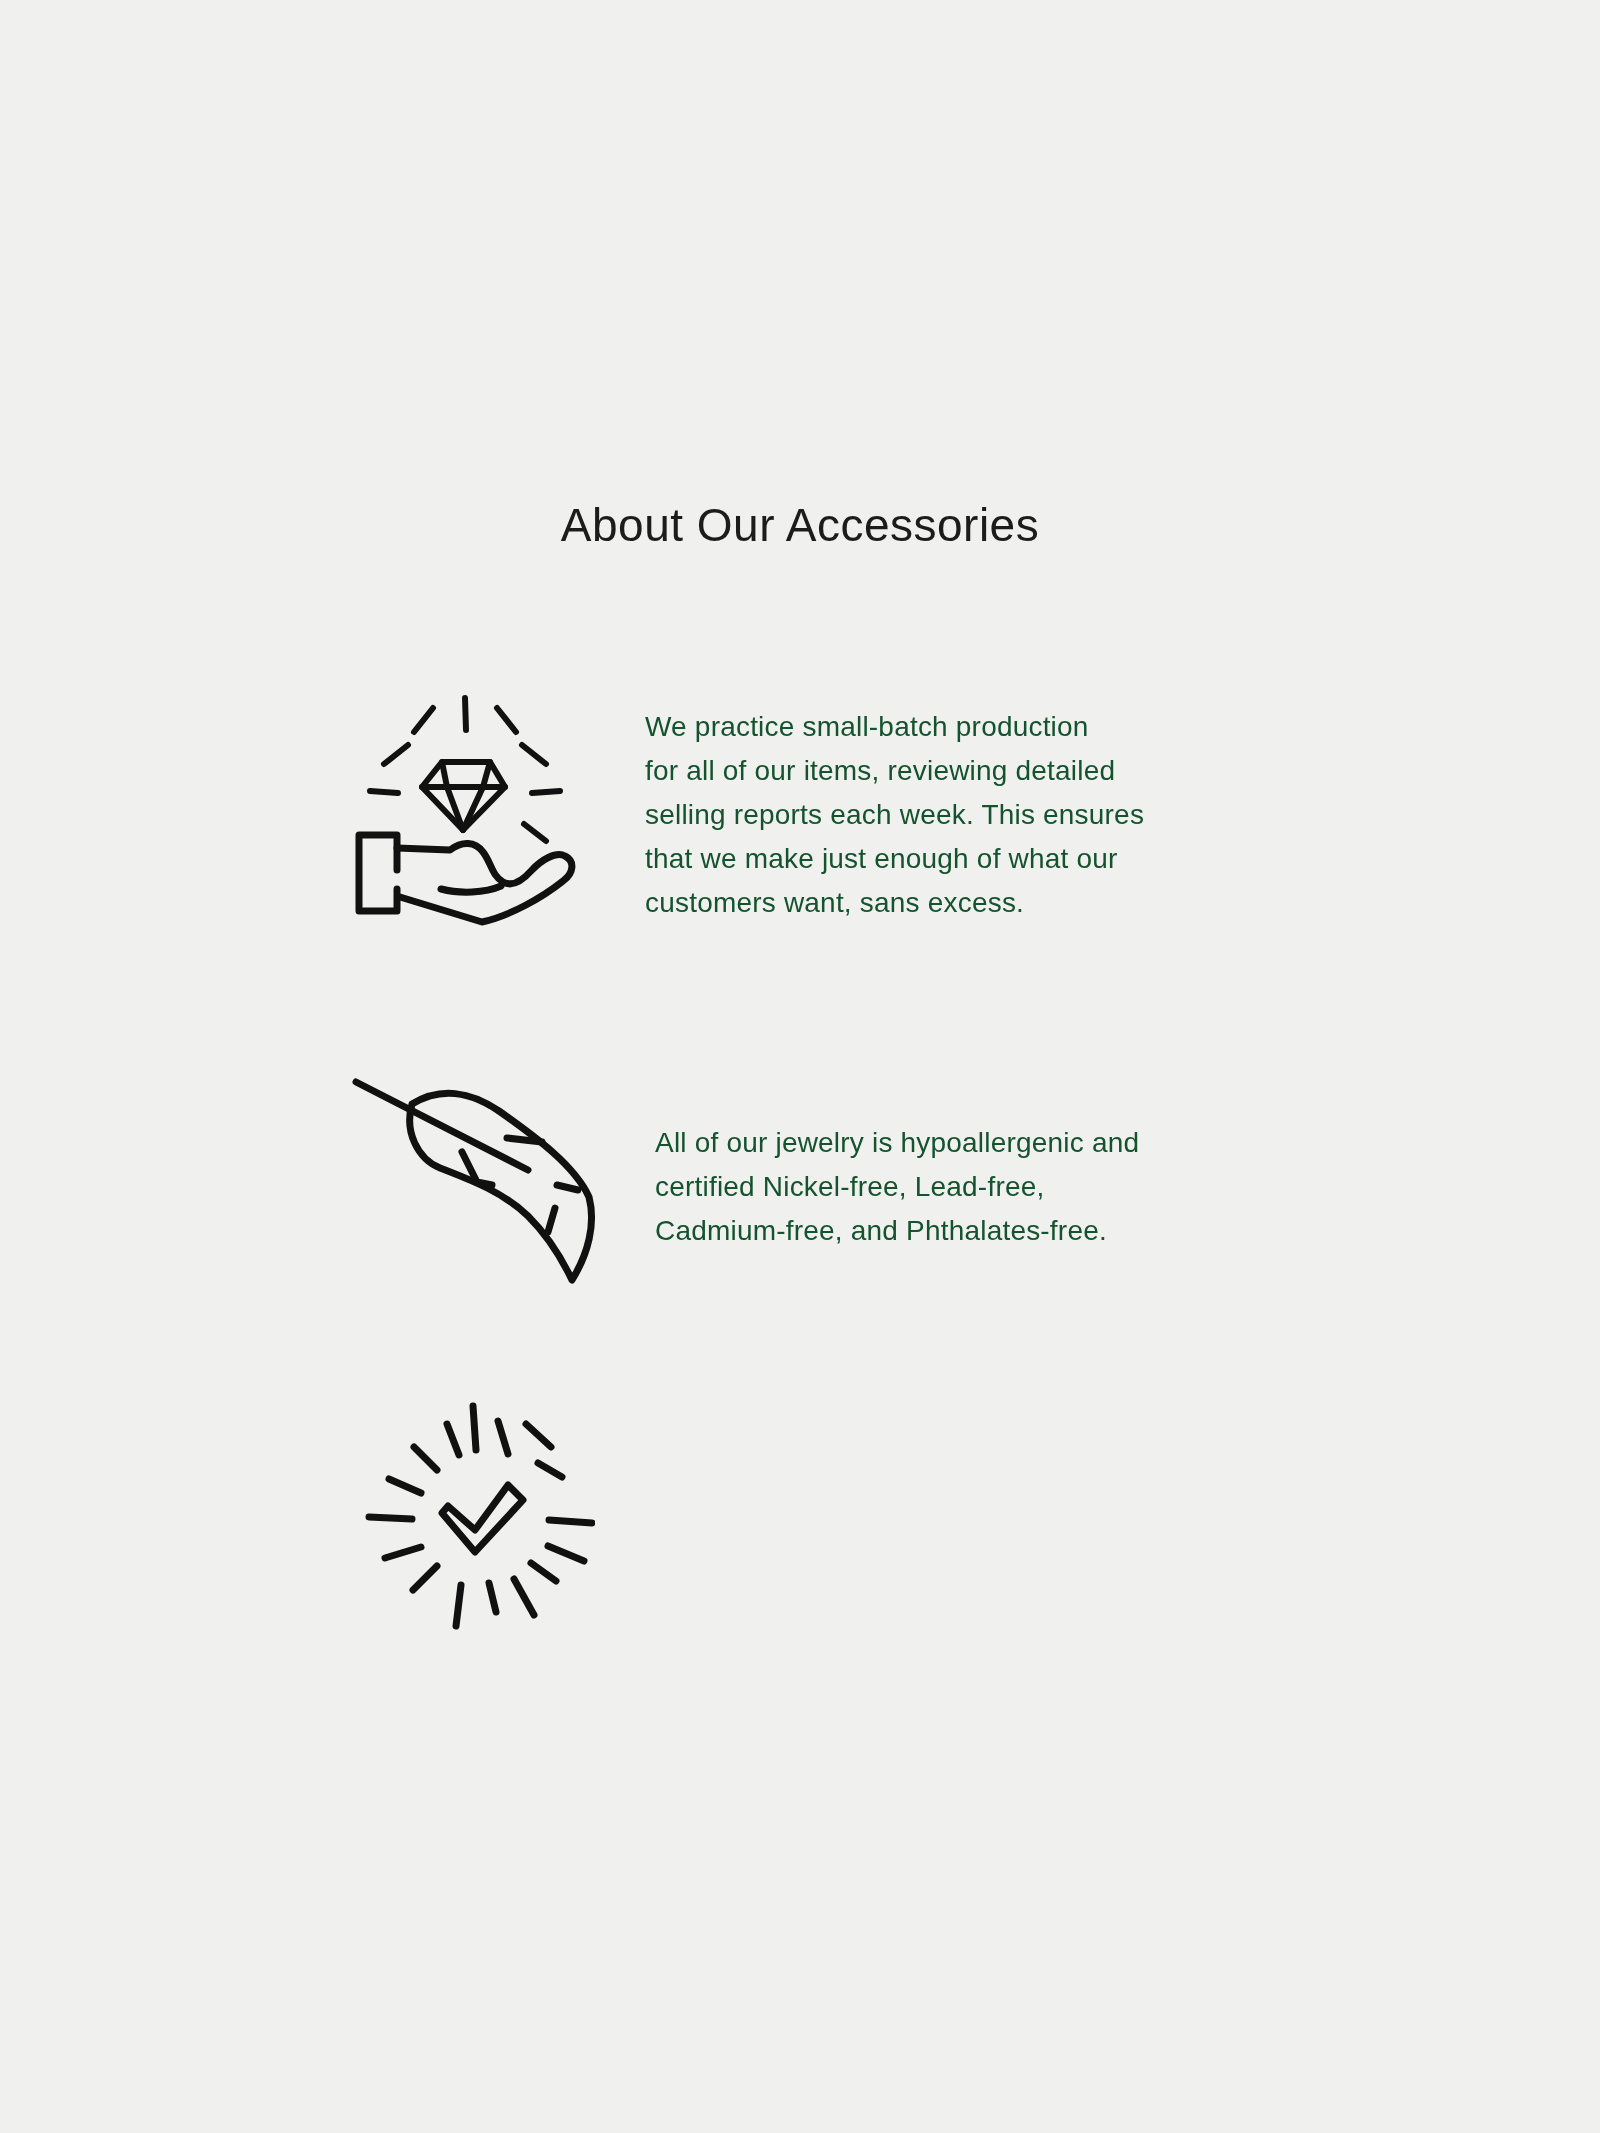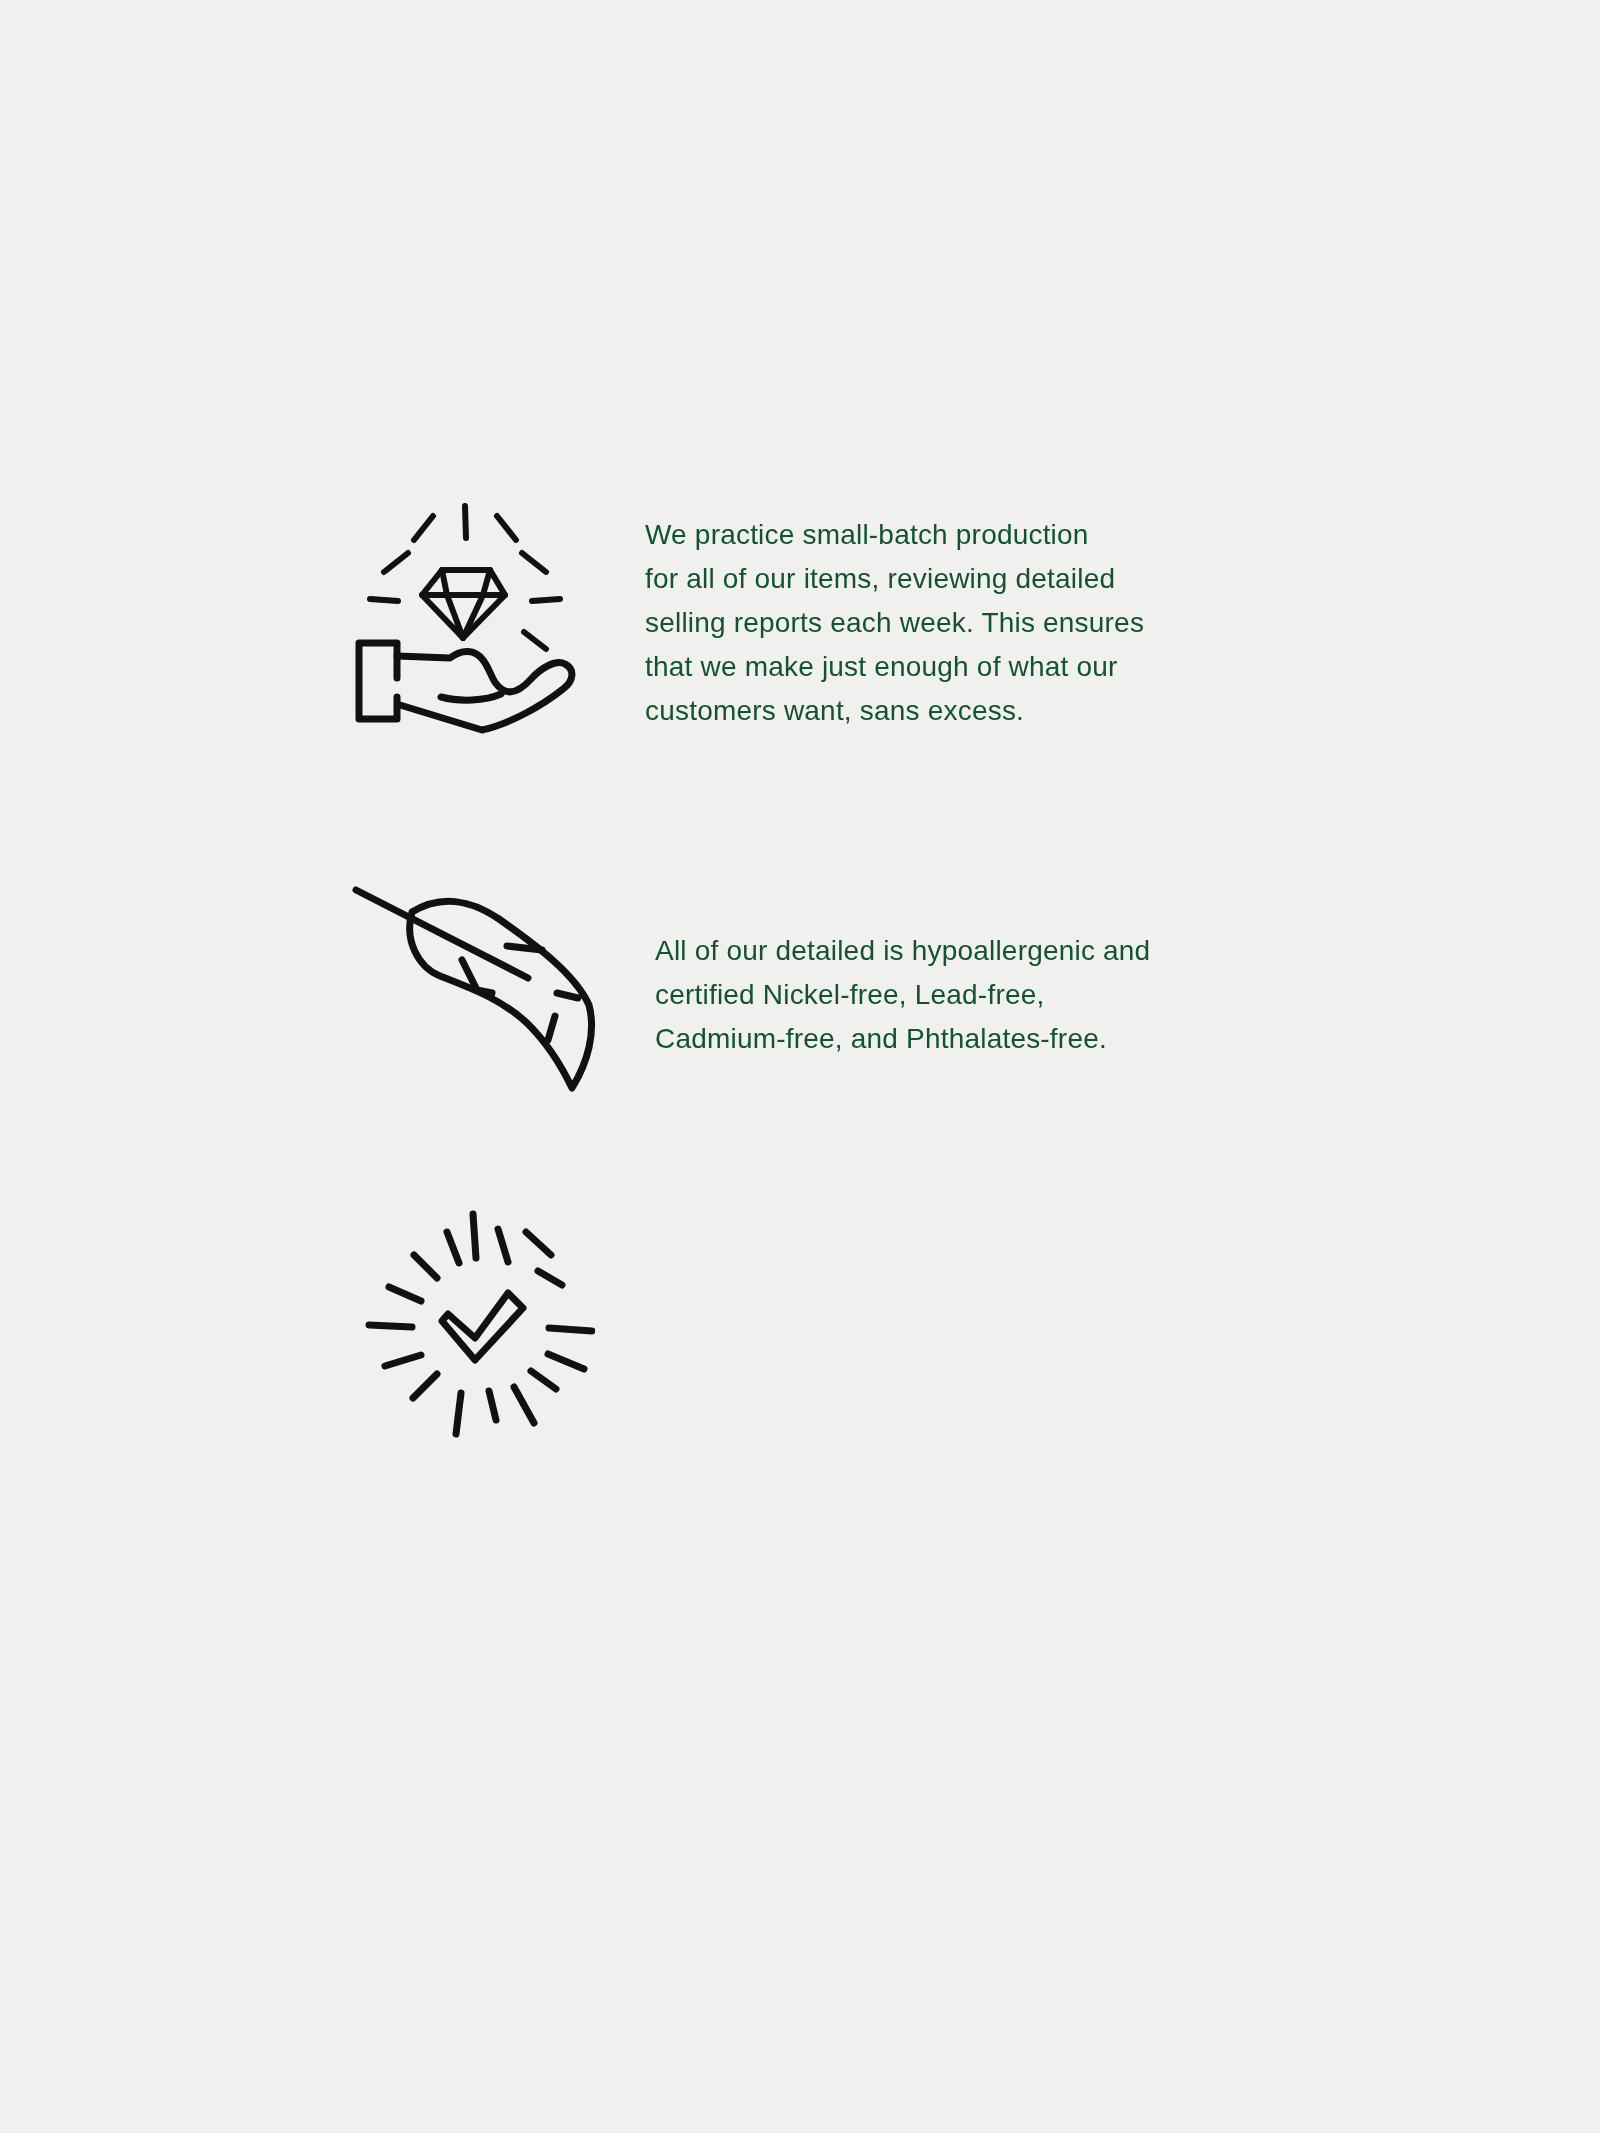--- a/index.html
+++ b/index.html
@@ -59,20 +59,21 @@
     stroke-linecap: round;
     stroke-linejoin: round;
   }
   .icon-stroke.thick { stroke-width: 7; }
 </style>
 </head>
 <body>
 
 <main class="wrap">
 
+  <h1 class="section-title">About Our Accessories</h1>
 
   <div class="feature f1">
     <div class="icon-box">
       <svg width="250" height="250" viewBox="0 0 250 250" aria-hidden="true">
 
         <g class="icon-stroke">
           <path d="M115,8 L116,40"></path>
           <path d="M147,18 L166,42"></path>
           <path d="M172,55 L196,74"></path>
           <path d="M182,103 L210,101"></path>
@@ -114,21 +115,21 @@
 
           <path d="M62,32 C90,15 120,19 149,39 C186,65 225,94 239,125 C246,152 238,182 222,208 C212,187 200,166 178,144 C152,119 118,107 90,96 C68,87 54,60 62,32 Z"></path>
 
           <path d="M157,66 L192,70"></path>
           <path d="M112,80 L127,110 L142,113"></path>
           <path d="M207,113 L228,118"></path>
           <path d="M205,136 L198,160"></path>
         </g>
       </svg>
     </div>
-    <p class="feature-text">All of our detailed is hypoallergenic and
+    <p class="feature-text">All of our jewelry is hypoallergenic and
 certified Nickel-free, Lead-free,
 Cadmium-free, and Phthalates-free.</p>
   </div>
 
   <div class="feature f3">
     <div class="icon-box">
       <svg width="240" height="230" viewBox="0 0 240 230" aria-hidden="true">
 
         <path class="icon-stroke thick" d="M93,106 L87,113 L120,152 L168,100 L153,85 L120,130 Z"></path>
 

